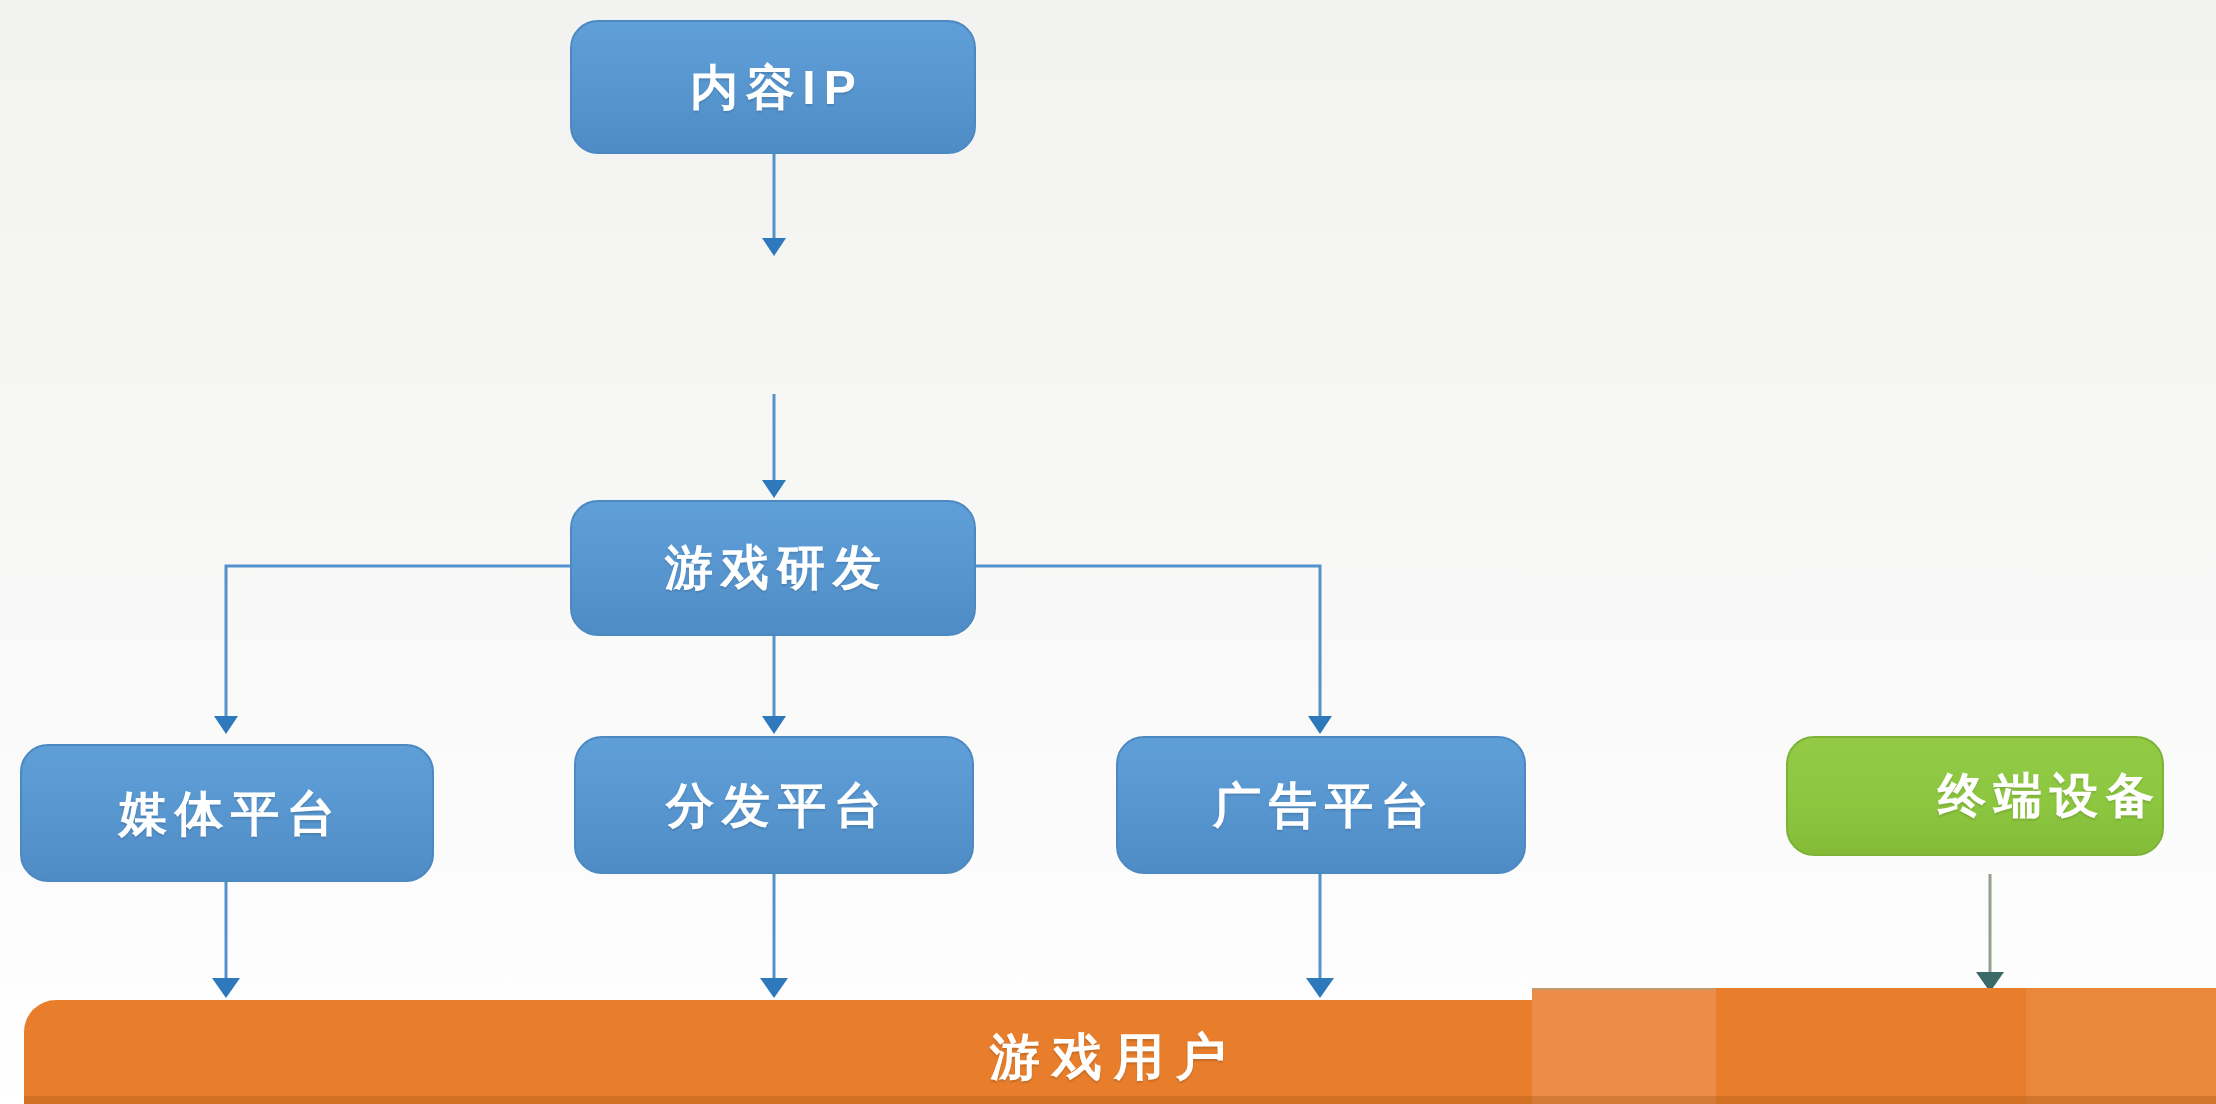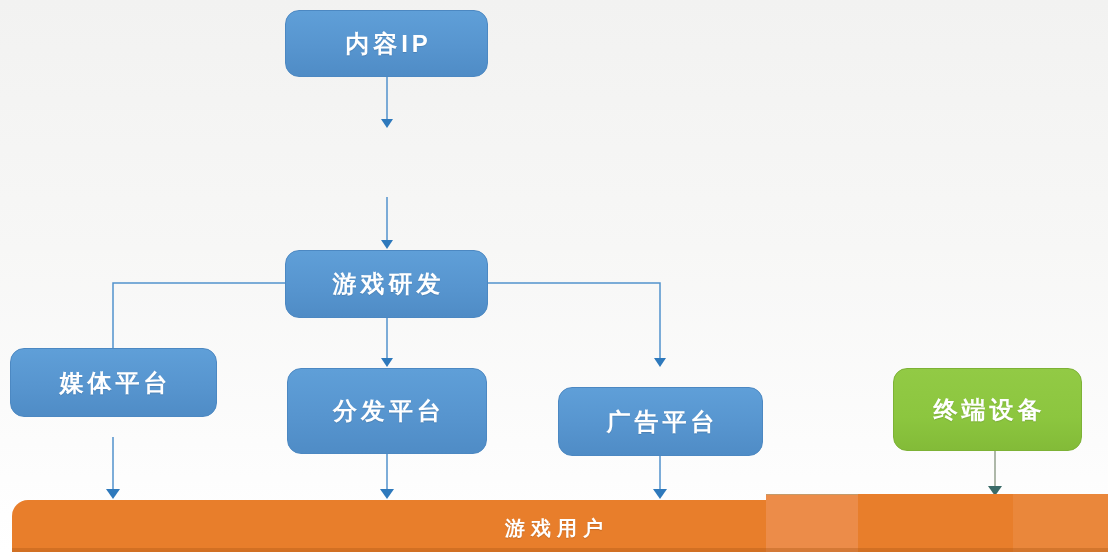--- a/index.html
+++ b/index.html
@@ -59,21 +59,21 @@
     background:#ea873b;
   }
   .bar-bottom-shade{
     position:absolute;left:12px;bottom:0;width:1096px;height:4px;
     background:rgba(170,85,20,0.35);
   }
   .bar-label{
     position:absolute;left:0;top:494px;width:1108px;height:58px;
     display:flex;align-items:center;justify-content:center;
     padding-top:10px;box-sizing:border-box;
-    color:#ffffff;font-weight:bold;font-size:20px;
+    color:#ffffff;font-weight:bold;font-size:25px;
     letter-spacing:6px;text-indent:6px;
     text-shadow:0 1px 1px rgba(0,0,0,0.15);
   }
 </style>
 </head>
 <body>
 
 <div class="canvas">
 
   <svg class="connectors" width="1108" height="552" viewBox="0 0 1108 552" xmlns="http://www.w3.org/2000/svg">
@@ -126,33 +126,33 @@
 
   <div class="node node-blue" style="left:285px;top:10px;width:203px;height:67px;">
     <span>内容IP</span>
   </div>
 
 
   <div class="node node-blue" style="left:285px;top:250px;width:203px;height:68px;">
     <span>游戏研发</span>
   </div>
 
-  <div class="node node-blue" style="left:10px;top:348px;width:207px;height:69px;">
+  <div class="node node-blue" style="left:10px;top:372px;width:207px;height:69px;">
     <span>媒体平台</span>
   </div>
 
-  <div class="node node-blue" style="left:287px;top:368px;width:200px;height:86px;">
+  <div class="node node-blue" style="left:287px;top:368px;width:200px;height:69px;">
     <span>分发平台</span>
   </div>
 
-  <div class="node node-blue" style="left:558px;top:387px;width:205px;height:69px;">
+  <div class="node node-blue" style="left:558px;top:368px;width:205px;height:69px;">
     <span>广告平台</span>
   </div>
 
-  <div class="node node-green" style="left:893px;top:368px;width:189px;height:83px;">
+  <div class="node node-green" style="left:893px;top:368px;width:189px;height:60px;justify-content:flex-end;">
     <span>终端设备</span>
   </div>
 
   <div class="bar-main"></div>
   <div class="bar-raised"></div>
   <div class="bar-seg-light1"></div>
   <div class="bar-seg-light2"></div>
   <div class="bar-bottom-shade"></div>
   <div class="bar-label">
     <span>游戏用户</span>

